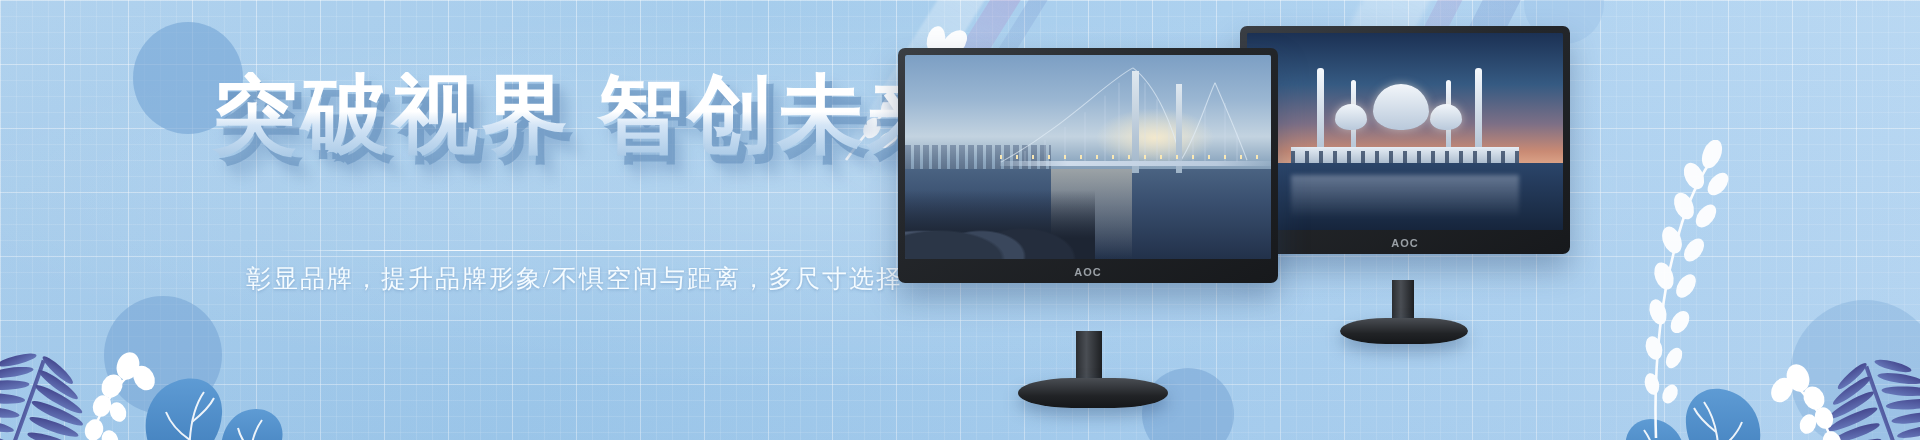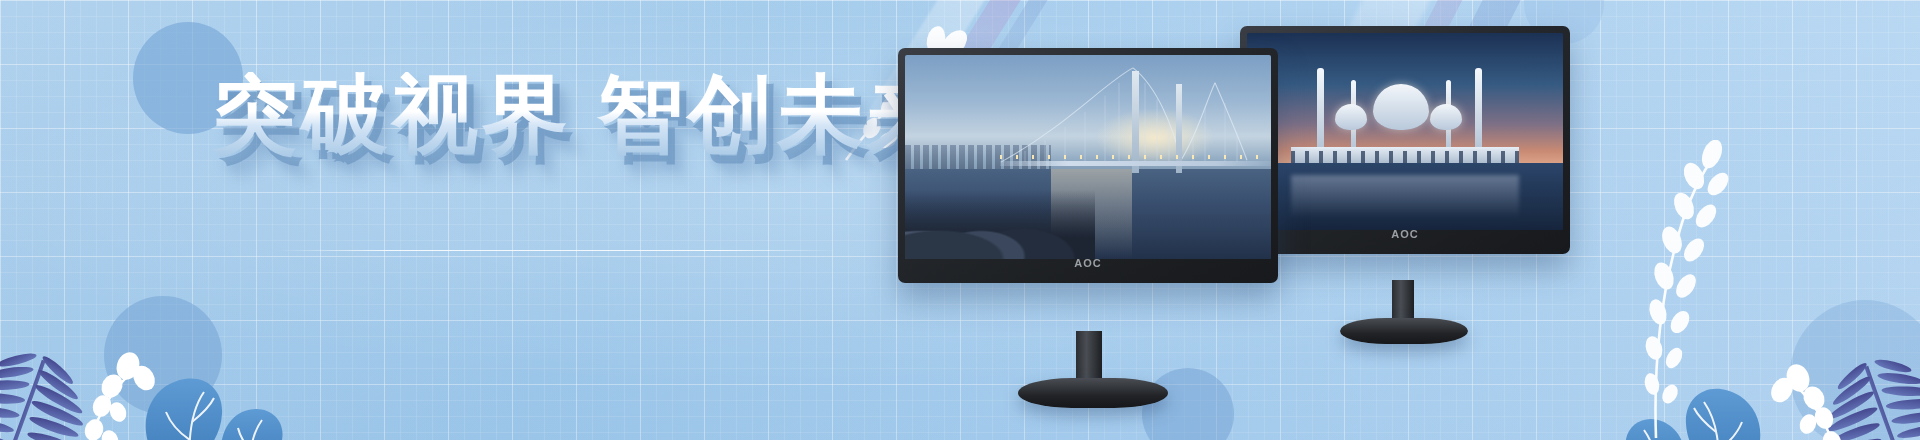--- a/index.html
+++ b/index.html
@@ -109,21 +109,21 @@
     box-shadow:0 16px 30px rgba(40,70,110,.35);
     padding:7px 7px 24px 7px;
     box-sizing:border-box;
   }
   .mon .screen{
     position:relative;width:100%;height:100%;
     border-radius:2px;overflow:hidden;
     background:#17324f;
   }
   .mon .brand{
-    position:absolute;left:50%;bottom:14px;transform:translateX(-50%);
+    position:absolute;left:50%;bottom:5px;transform:translateX(-50%);
     font-family:"Liberation Sans", sans-serif;
     font-size:11px;letter-spacing:1px;color:#9aa0a6;font-weight:bold;
   }
   .neck{position:absolute;background:linear-gradient(90deg,#2a2d31,#4a4e54 40%,#1d1f22);}
   .base{position:absolute;border-radius:50%/70%;background:linear-gradient(180deg,#4a4e54,#212326 60%,#15171a);box-shadow:0 8px 16px rgba(40,70,110,.35);}
 
   
   .monA{left:18px;top:48px;}
   .monA .bezel{width:380px;height:235px;}
   .monA .neck{left:178px;top:283px;width:26px;height:54px;}
@@ -338,20 +338,21 @@
       <ellipse cx="62" cy="208" rx="8" ry="12" transform="rotate(-16 62 208)"></ellipse>
       <ellipse cx="82" cy="218" rx="7" ry="11" transform="rotate(30 82 218)"></ellipse>
       <ellipse cx="60" cy="244" rx="7" ry="11" transform="rotate(-14 60 244)"></ellipse>
       <ellipse cx="78" cy="254" rx="7" ry="10" transform="rotate(28 78 254)"></ellipse>
     </g>
   </svg>
 
   <div class="copy">
     <div class="headline">突破视界 智创未来</div>
     <div class="divider"></div>
+    <div class="tagline">彰显品牌，提升品牌形象/不惧空间与距离，多尺寸选择</div>
   </div>
 
   <div class="monitors">
 
     <div class="mon monB">
       <div class="bezel">
         <div class="screen">
           <div class="sky-mosque"></div>
           <div class="minaret m1"></div>
           <div class="minaret m3"></div>

